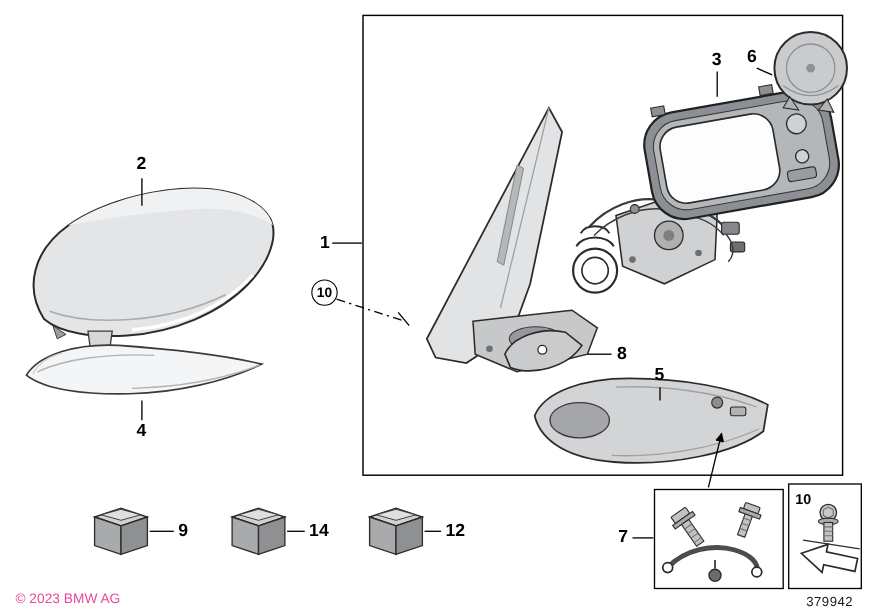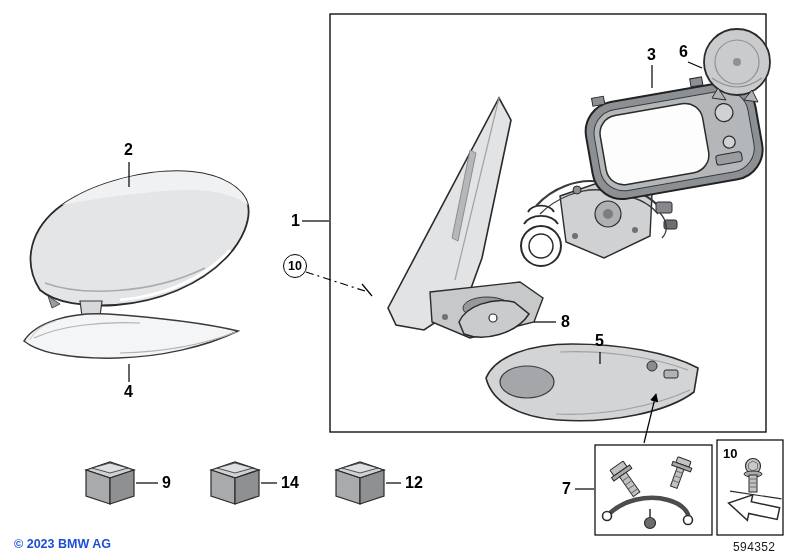--- a/index.html
+++ b/index.html
@@ -10,21 +10,21 @@
   .stage svg{position:absolute;left:0;top:0;}
   .callout{
     position:absolute;font-weight:700;font-size:16px;line-height:1;color:#000;
   }
   .callout.small{font-size:13px;}
   .callout-circle{
     position:absolute;width:22px;height:22px;border:1.6px solid #000;border-radius:50%;
     display:flex;align-items:center;justify-content:center;
     font-weight:700;font-size:12.5px;background:#fff;line-height:1;
   }
-  .copyright{position:absolute;left:14px;top:537px;font-size:12.5px;font-weight:700;color:#1d4ed8;}
+  .copyright{position:absolute;left:14px;top:537px;font-size:12.5px;font-weight:400;color:#ec4899;}
   .diagram-number{position:absolute;left:733px;top:540px;font-size:12px;color:#1a1a1a;letter-spacing:.4px;}
 </style>
 </head>
 <body>
 
 <div class="stage">
 
   <svg width="800" height="560" viewBox="0 0 800 560">
     <defs>
       <marker id="arrow" viewBox="0 0 10 10" refX="9" refY="5" markerWidth="7" markerHeight="7" orient="auto-start-reverse">
@@ -191,15 +191,15 @@
   <div class="callout" style="left:679px;top:44px;">6</div>
   <div class="callout" style="left:562px;top:481px;">7</div>
   <div class="callout" style="left:561px;top:314px;">8</div>
   <div class="callout" style="left:162px;top:475px;">9</div>
   <div class="callout-circle" style="left:283px;top:254px;">10</div>
   <div class="callout" style="left:281px;top:475px;">14</div>
   <div class="callout" style="left:405px;top:475px;">12</div>
   <div class="callout small" style="left:723px;top:447px;">10</div>
 
   <div class="copyright">© 2023 BMW AG</div>
-  <div class="diagram-number">594352</div>
+  <div class="diagram-number">379942</div>
 
 </div>
 
 </body></html>

